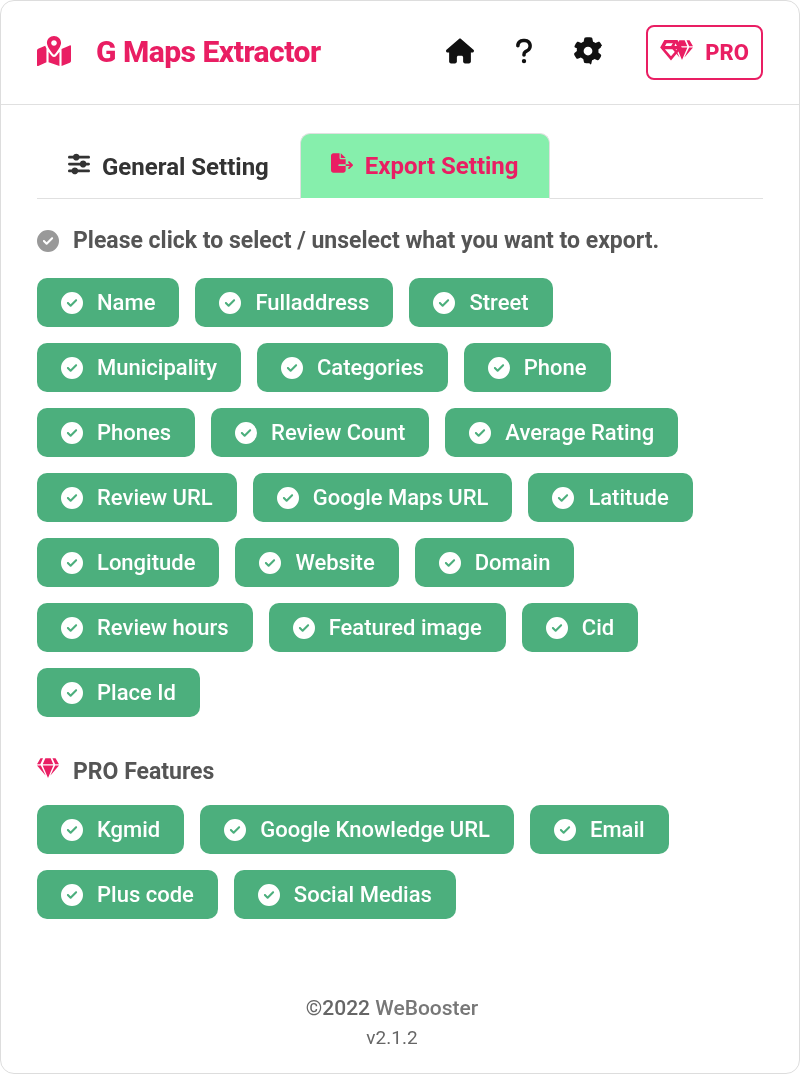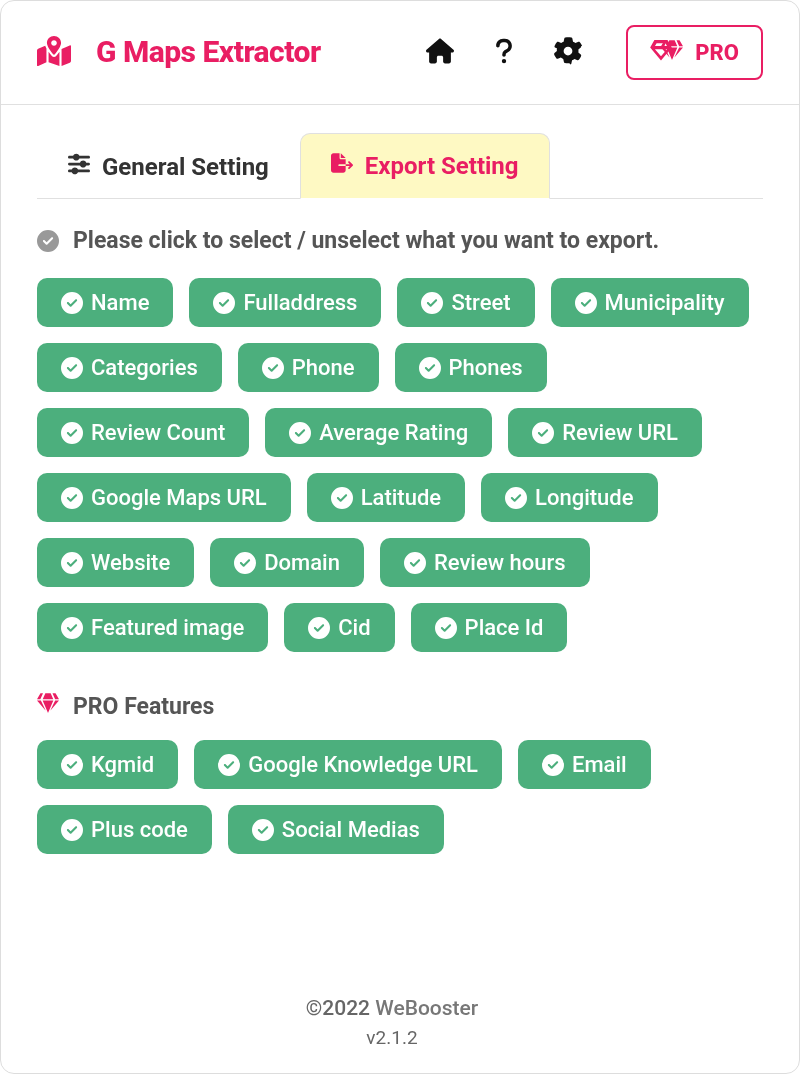--- a/index.html
+++ b/index.html
@@ -59,21 +59,21 @@
     color: #111;
     cursor: pointer;
     margin-left: 16px;
   }
   .pro-btn {
     margin-left: 28px;
     border: 2px solid var(--accent);
     color: var(--accent);
     font-weight: 800;
     font-size: 22px;
-    padding: 12px 22px;
+    padding: 12px 12px;
     border-radius: 8px;
     display: flex;
     align-items: center;
     gap: 12px;
     cursor: pointer;
     background: #fff;
   }
 
   
   .tabs-wrap {
@@ -97,21 +97,21 @@
     border-bottom: none;
     position: relative;
     margin-bottom: -1px;
   }
   .tab.active {
     color: var(--accent);
     border: 1px solid var(--divider);
     border-bottom: 1px solid #fff;
     border-top-left-radius: 10px;
     border-top-right-radius: 10px;
-    background: #fef9c3;
+    background: #86efac;
   }
 
   
   .body {
     padding: 28px 36px 0 36px;
     flex: 1;
   }
 
   .instruction {
     display: flex;
@@ -128,21 +128,21 @@
     display: flex;
     flex-wrap: wrap;
     gap: 16px;
   }
 
   .chip {
     background: var(--green);
     color: #fff;
     display: inline-flex;
     align-items: center;
-    gap: 8px;
+    gap: 14px;
     padding: 12px 24px;
     border-radius: 10px;
     font-size: 22px;
     font-weight: 500;
     cursor: pointer;
   }
 
   .check-circle {
     width: 22px;
     height: 22px;

